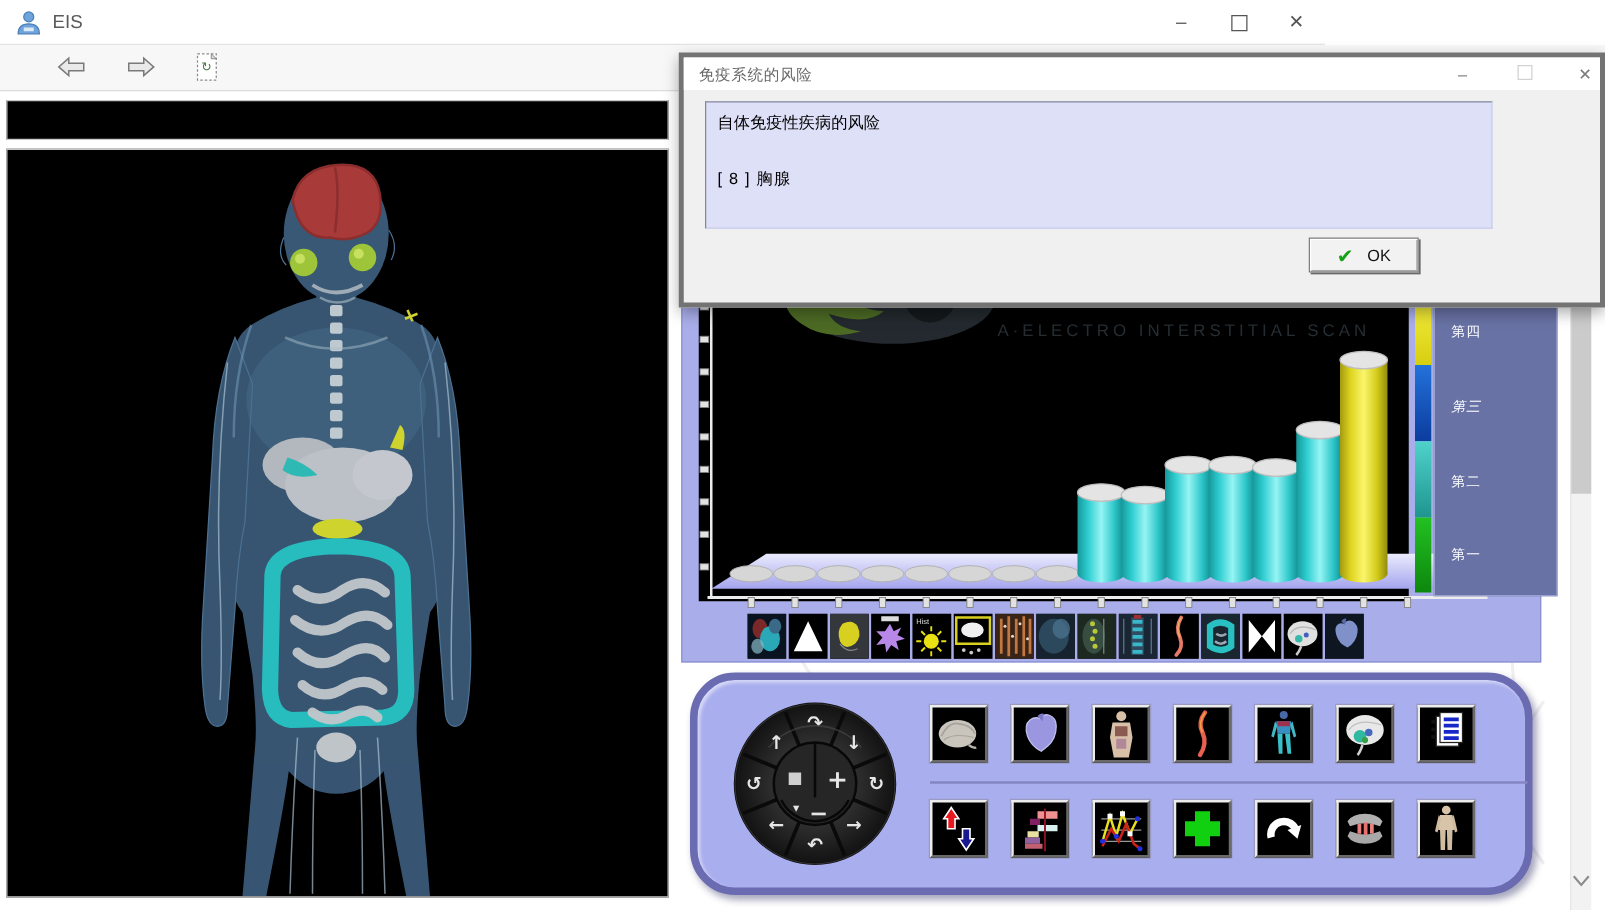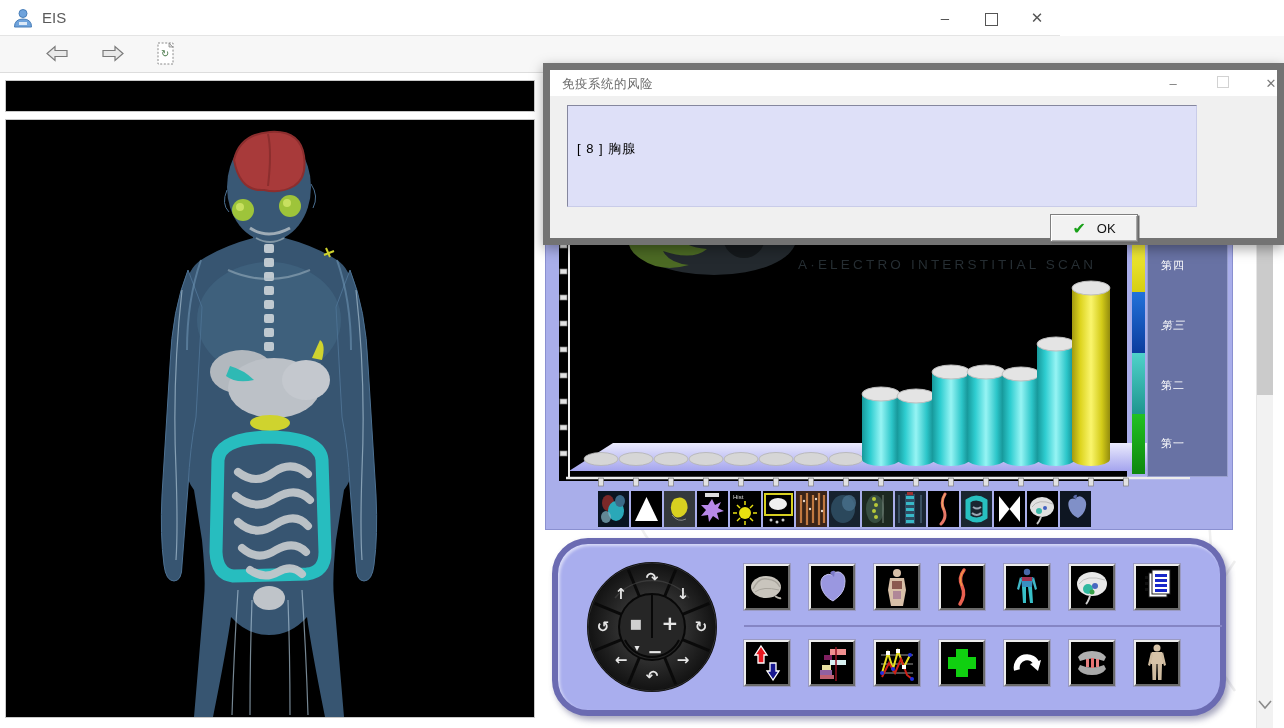--- a/index.html
+++ b/index.html
@@ -19,39 +19,39 @@
   .vp-top{left:5px;top:80px;width:530px;height:32px;background:#000;border:1px solid #c9c9c9;box-sizing:border-box;}
   .vp-main{left:5px;top:119px;width:530px;height:599px;background:#000;border:1px solid #c9c9c9;box-sizing:border-box;overflow:hidden;}
 
   
   .wm{left:535px;top:71px;z-index:0;}
   .sb-track{left:1256px;top:71px;width:16px;height:657px;background:#f2f2f2;border-left:1px solid #e6e6e6;z-index:1;}
   .sb-thumb{left:0px;top:167px;width:16px;height:157px;background:#cbcbcb;}
 
   
   .chart-panel{left:545px;top:230px;width:688px;height:300px;background:#a9aeea;border:1px solid #8a90d0;box-sizing:border-box;z-index:2;}
-  .legend-panel{left:601px;top:8px;width:81px;height:238px;background:#6872a4;border:1px solid #99a0ce;box-sizing:border-box;}
+  .legend-panel{left:601px;top:8px;width:99px;height:238px;background:#6872a4;border:1px solid #99a0ce;box-sizing:border-box;}
   .legend-label{left:13px;color:#fff;font-size:11px;letter-spacing:1px;}
   .thumb{top:260px;width:31px;height:36px;background:#000;overflow:hidden;cursor:pointer;}
   .thumb svg{display:block;}
 
   
   .ctrl-panel{left:552px;top:538px;width:674px;height:178px;background:#a9aeee;border:6px solid #6b6bb2;border-radius:36px;
               box-sizing:border-box;box-shadow:3px 4px 6px rgba(60,60,110,.45), inset 2px 2px 3px rgba(255,255,255,.55);z-index:2;}
   .divider{left:186px;top:81px;width:478px;height:2px;background:#8585c4;}
   .pbtn{width:46px;height:46px;background:#000;border:2px solid;border-color:#ececec #6a6a6a #6a6a6a #ececec;
         box-shadow:0 0 0 1px #9a9ac2;box-sizing:border-box;cursor:pointer;}
   .pbtn svg{display:block;margin:1px auto;}
   .dpad{left:27px;top:16px;width:134px;height:134px;}
   .dg{position:absolute;transform:translate(-50%,-50%);color:#e6e6e6;font-weight:bold;font-size:15px;cursor:pointer;
       font-family:"DejaVu Sans",sans-serif;}
   .chev{left:1258px;top:700px;z-index:1;cursor:pointer;}
 
   
-  .dialog{left:543px;top:63px;width:741px;height:182px;background:#f0f0f0;border:7px solid #737373;
+  .dialog{left:543px;top:42px;width:741px;height:204px;background:#f0f0f0;border:4px solid #737373;
           box-shadow:0 4px 12px rgba(0,0,0,.35);box-sizing:border-box;z-index:10;}
   .dlg-title{left:12px;top:6px;font-size:12.5px;color:#6a6a6a;letter-spacing:.5px;}
   .dlg-bar{left:0;top:0;width:100%;height:26px;background:#fff;}
   .dlg-btn{top:4px;width:30px;height:20px;text-align:center;color:#7a7a7a;font-size:13px;line-height:20px;}
   .dlg-maxbox{display:inline-block;width:10px;height:10px;border:1px solid #d2d2d2;}
   .dlg-box{left:17px;top:35px;width:630px;height:102px;background:#dee0f8;border:1px solid;border-color:#85879e #c9cce9 #c9cce9 #85879e;
            box-sizing:border-box;padding:7px 9px;font-size:13px;color:#000;}
   .dlg-line2{margin-top:27px;letter-spacing:1px;}
   .ok-btn{left:500px;top:144px;width:88px;height:28px;background:#f2f2f2;border:1px solid #7f7f7f;box-sizing:border-box;
           box-shadow:inset 1px 1px 0 #fff, inset -1px -1px 0 #a8a8a8, 1.5px 1.5px 0 #6a6a6a;
@@ -626,19 +626,20 @@
 </svg>
 
 <div class="abs dialog">
   <div class="abs dlg-bar">
     <span class="abs dlg-title">免疫系统的风险</span>
     <span class="abs dlg-btn" style="left:608px;">–</span>
     <span class="abs dlg-btn" style="left:658px;"><span class="dlg-maxbox"></span></span>
     <span class="abs dlg-btn" style="left:706px;">✕</span>
   </div>
   <div class="abs dlg-box">
+    <div>自体免疫性疾病的风险</div>
     <div class="dlg-line2">[  8 ] 胸腺</div>
   </div>
   <div class="abs ok-btn">
     <span class="ok-check">✔</span>
     <span>OK</span>
   </div>
 </div>
 
 </body></html>

